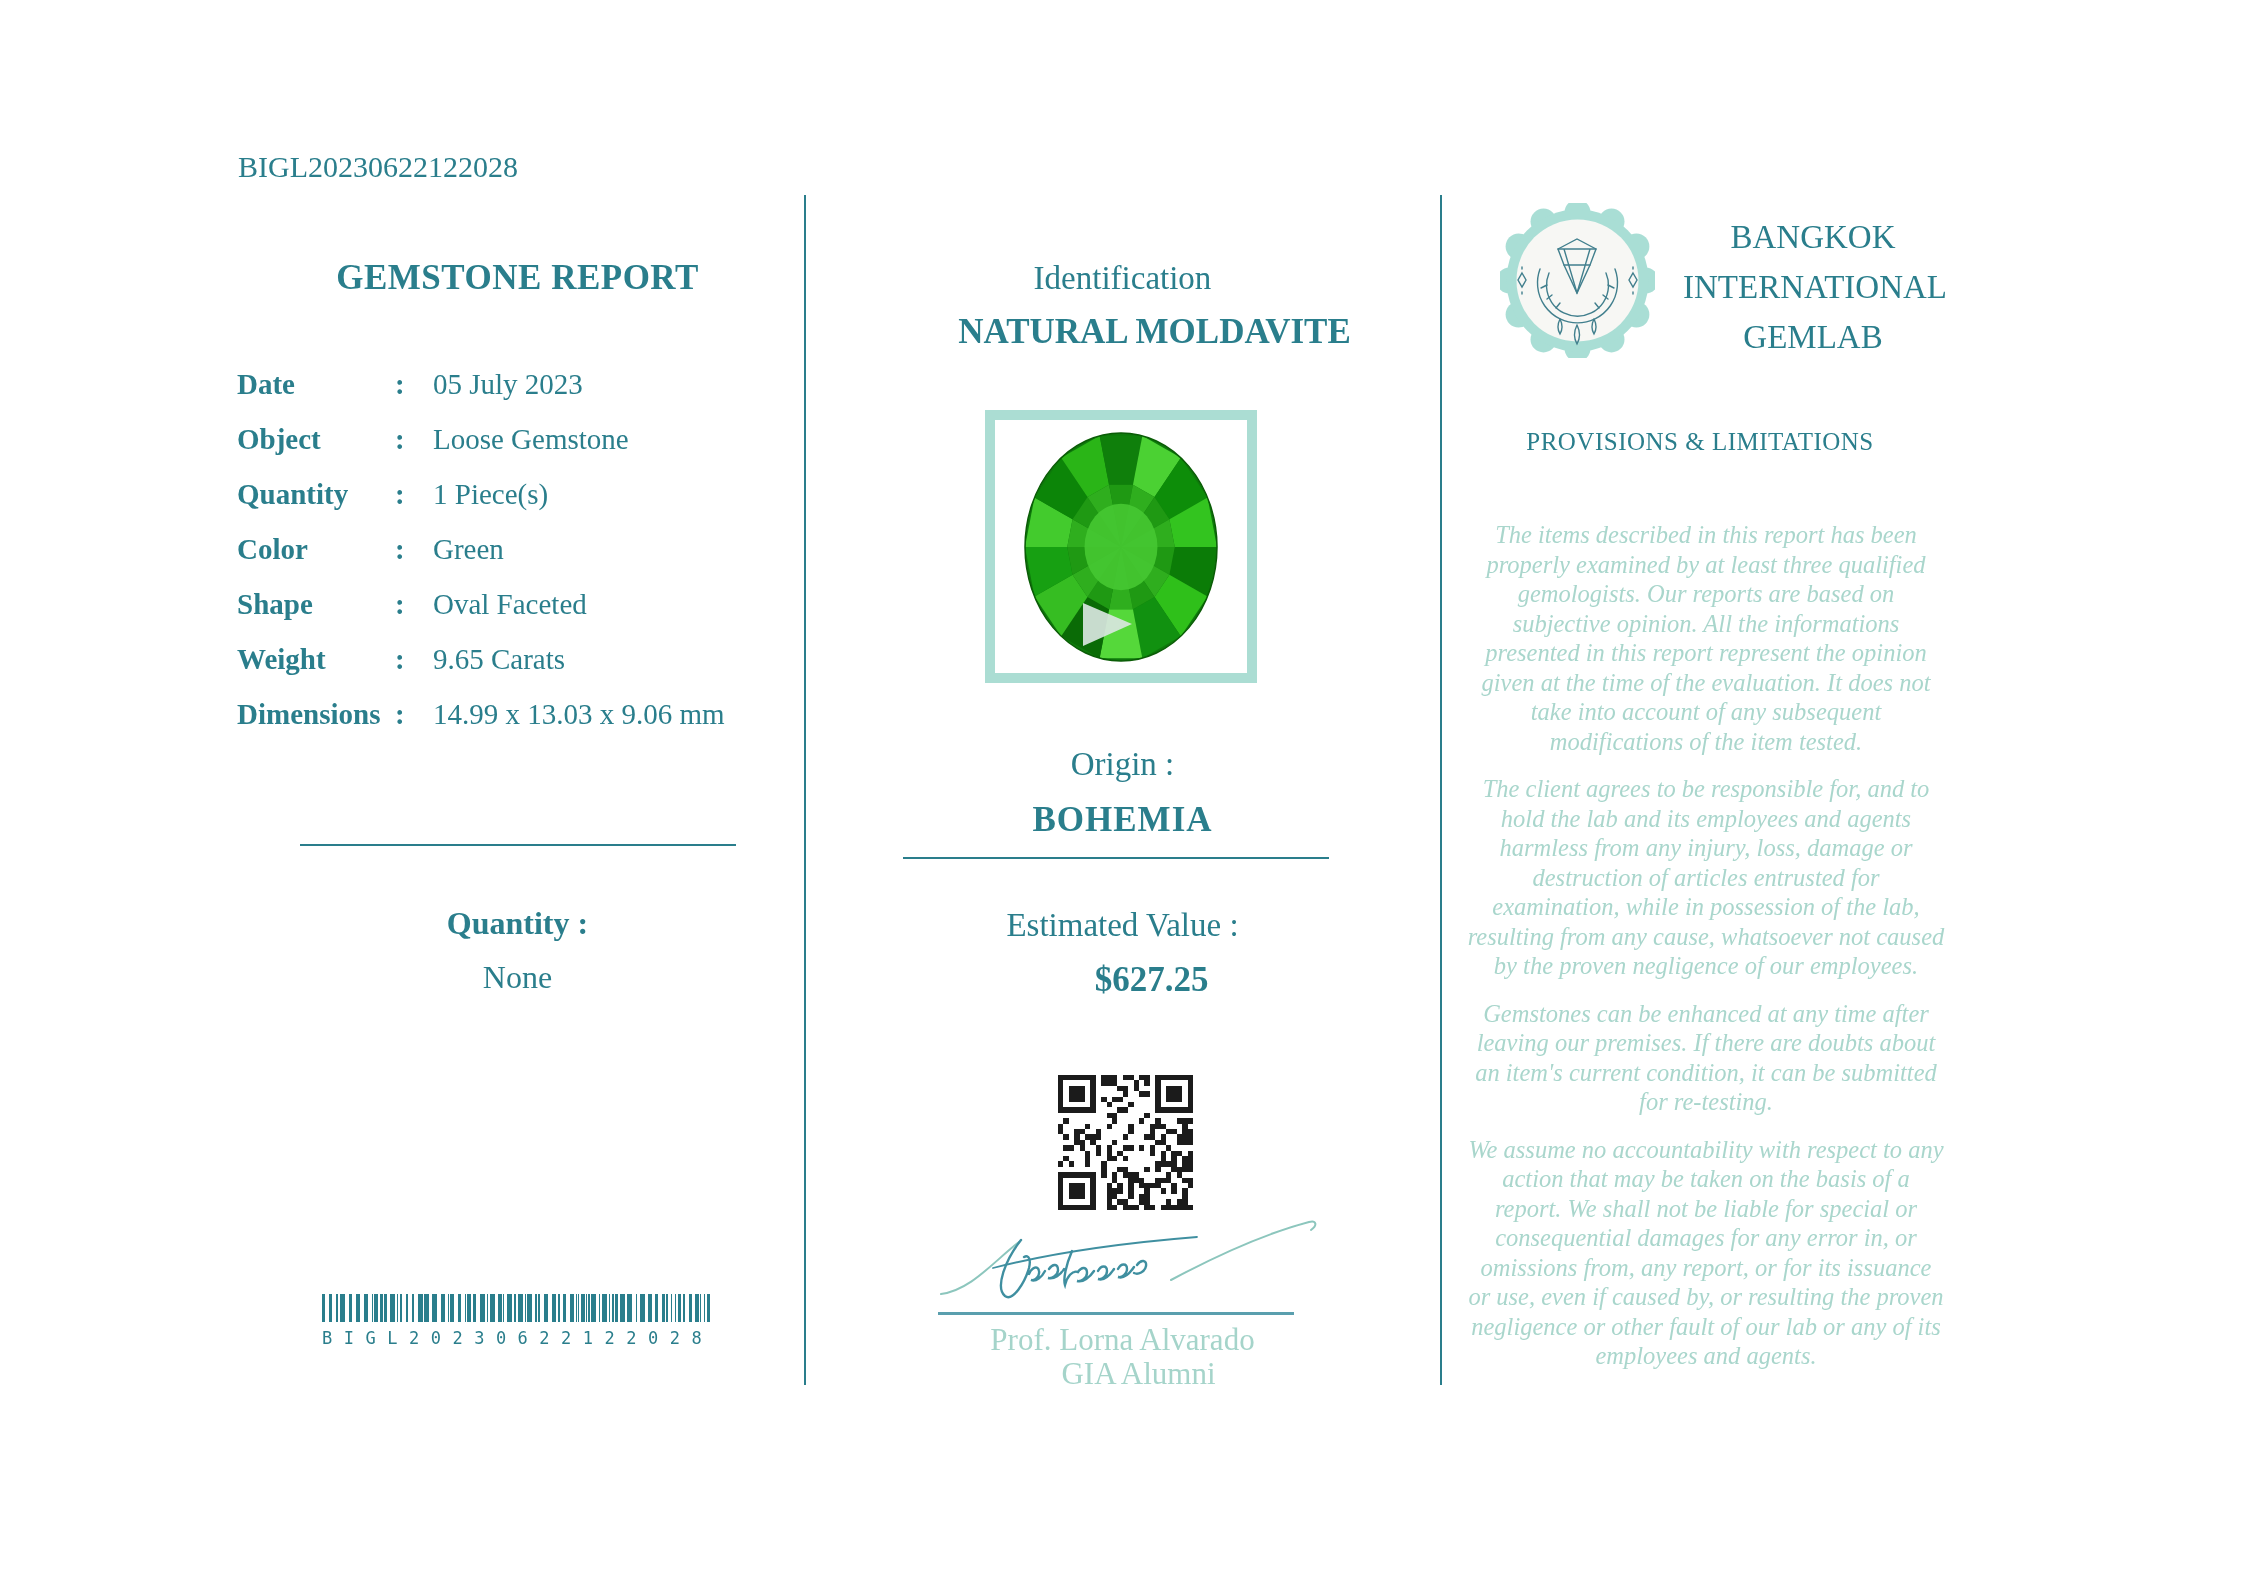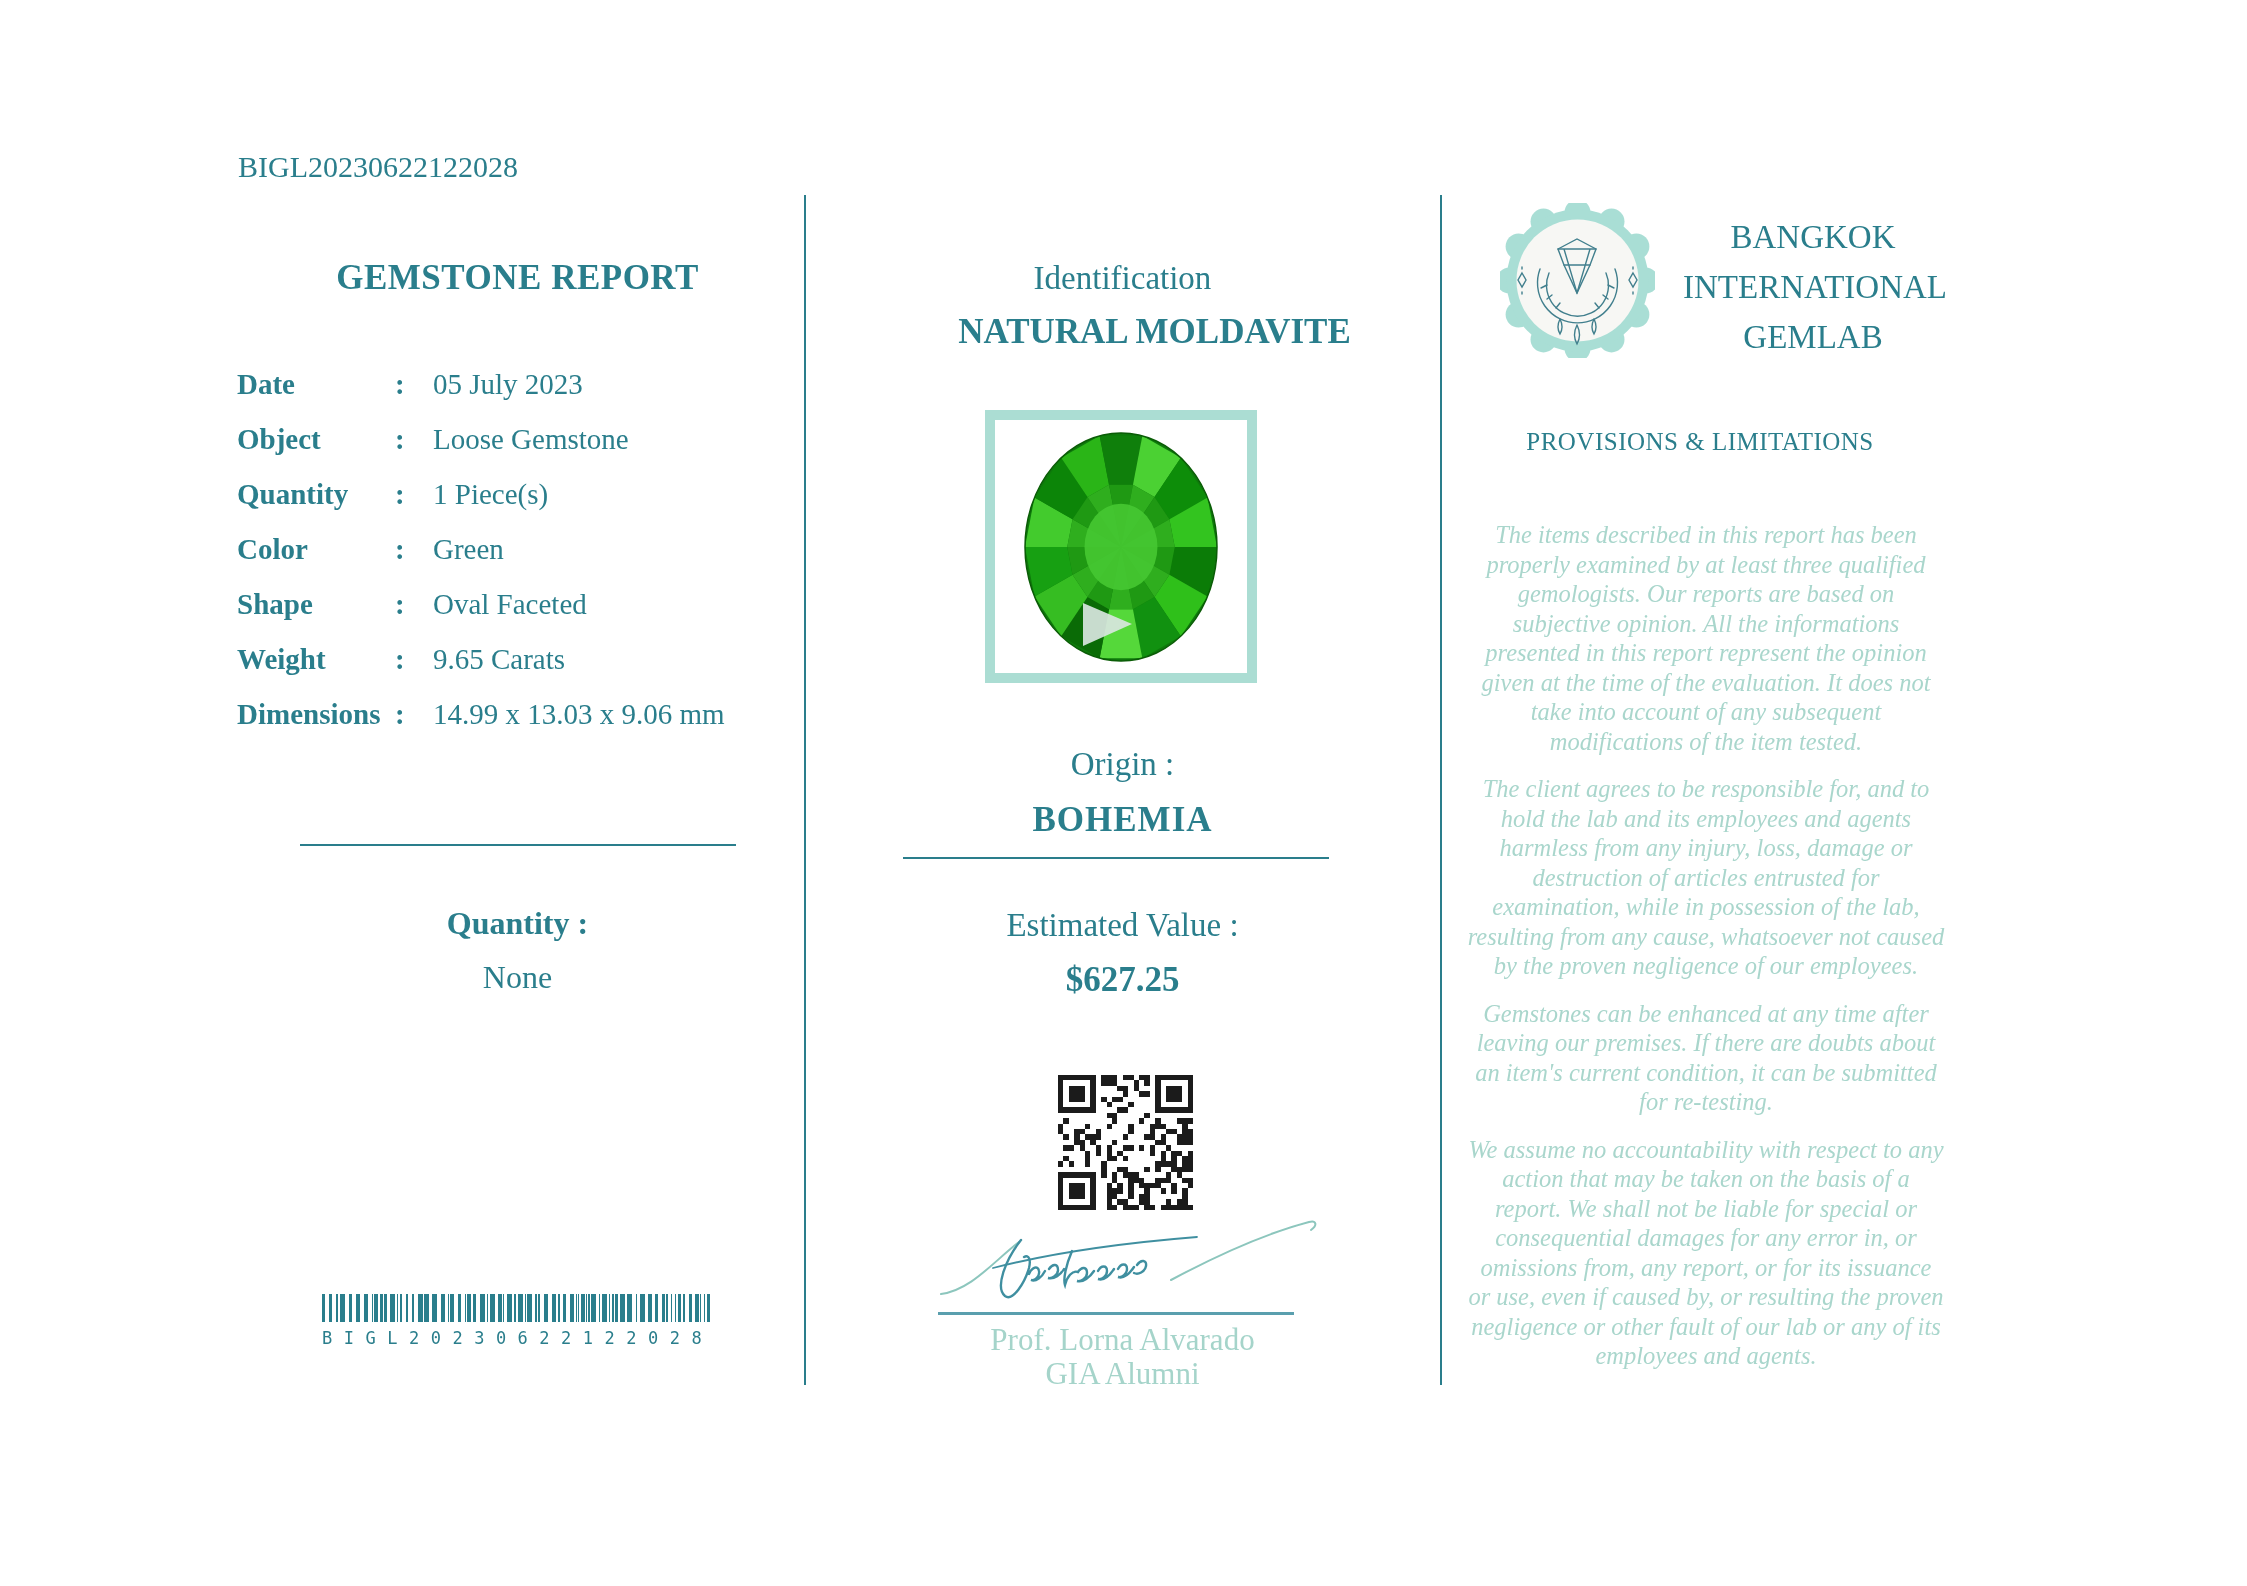--- a/index.html
+++ b/index.html
@@ -30,24 +30,24 @@
 
   
   .mid{left:805px;width:635px;text-align:center;color:#2a7e8c;}
   .ident-label{top:260px;font-size:33px;}
   .ident-value{top:312px;font-size:35px;font-weight:bold;padding-left:32px;}
   .gem-frame{left:985px;top:410px;width:252px;height:253px;border:10px solid #abddd3;background:#ffffff;}
   .origin-label{top:746px;font-size:33px;}
   .origin-value{top:800px;font-size:35px;font-weight:bold;letter-spacing:1px;}
   .mid-rule{left:903px;top:857px;width:426px;}
   .value-label{top:907px;font-size:33px;}
-  .value-amount{top:960px;font-size:35px;font-weight:bold;}
+  .value-amount{top:960px;font-size:35px;font-weight:bold;margin-left:29px;}
   .sig-rule{left:938px;top:1312px;width:356px;height:3px;background:#5a9fae;}
   .signatory-name{top:1322px;font-size:31px;color:#a5d4ca;}
-  .signatory-title{top:1356px;font-size:31px;color:#a5d4ca;}
+  .signatory-title{top:1356px;font-size:31px;color:#a5d4ca;padding-left:16px;}
 
   
   .lab-name{left:1683px;top:212px;width:260px;text-align:center;font-size:33px;
             line-height:50px;color:#2a7e8c;}
   .prov-title{left:1440px;top:428px;width:520px;text-align:center;font-size:25px;
               color:#2a7e8c;letter-spacing:.5px;}
   .provisions{left:1467px;top:520px;width:478px;color:#a9d6cc;font-style:italic;
               font-size:24.5px;line-height:29.5px;text-align:center;}
   .provisions p{margin:0 0 18px 0;}
 </style>

